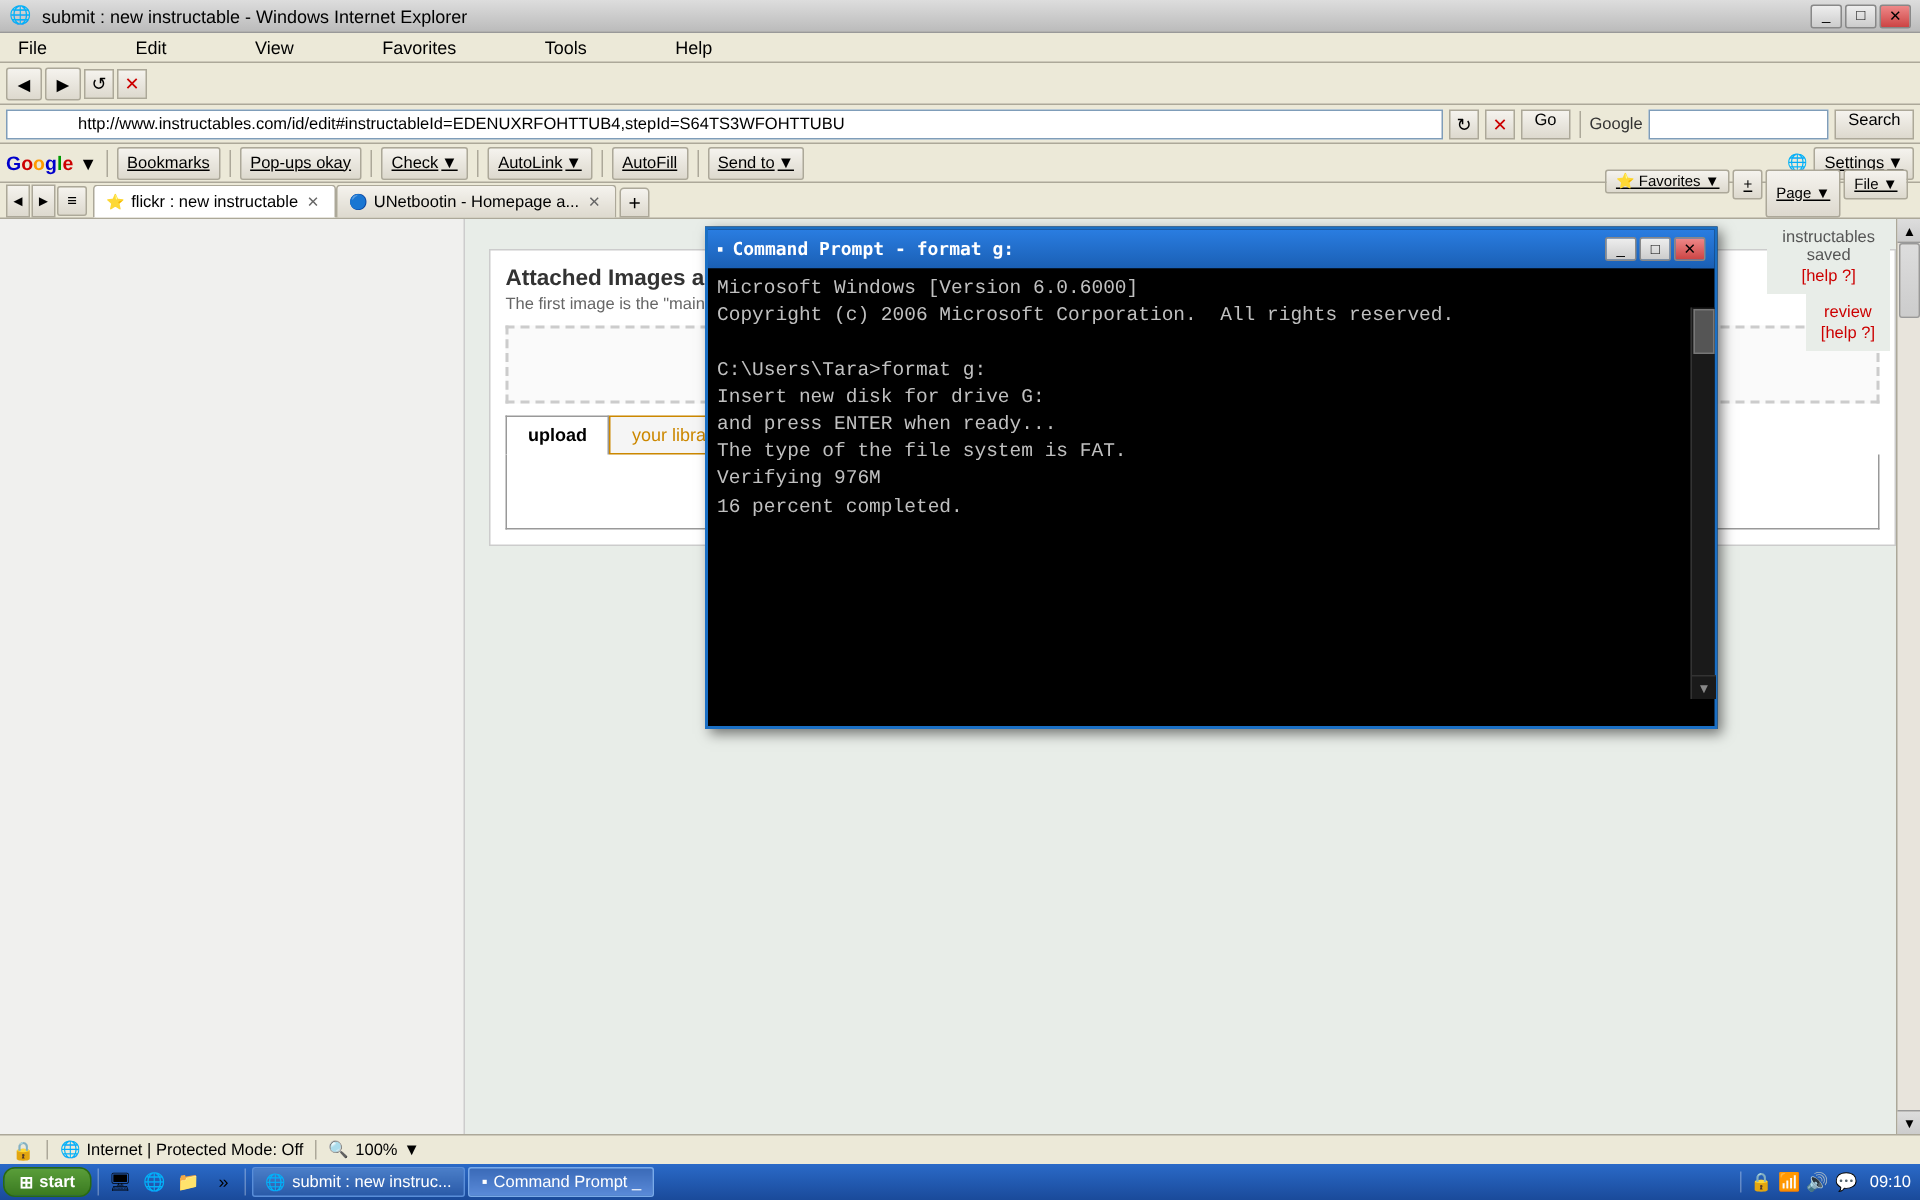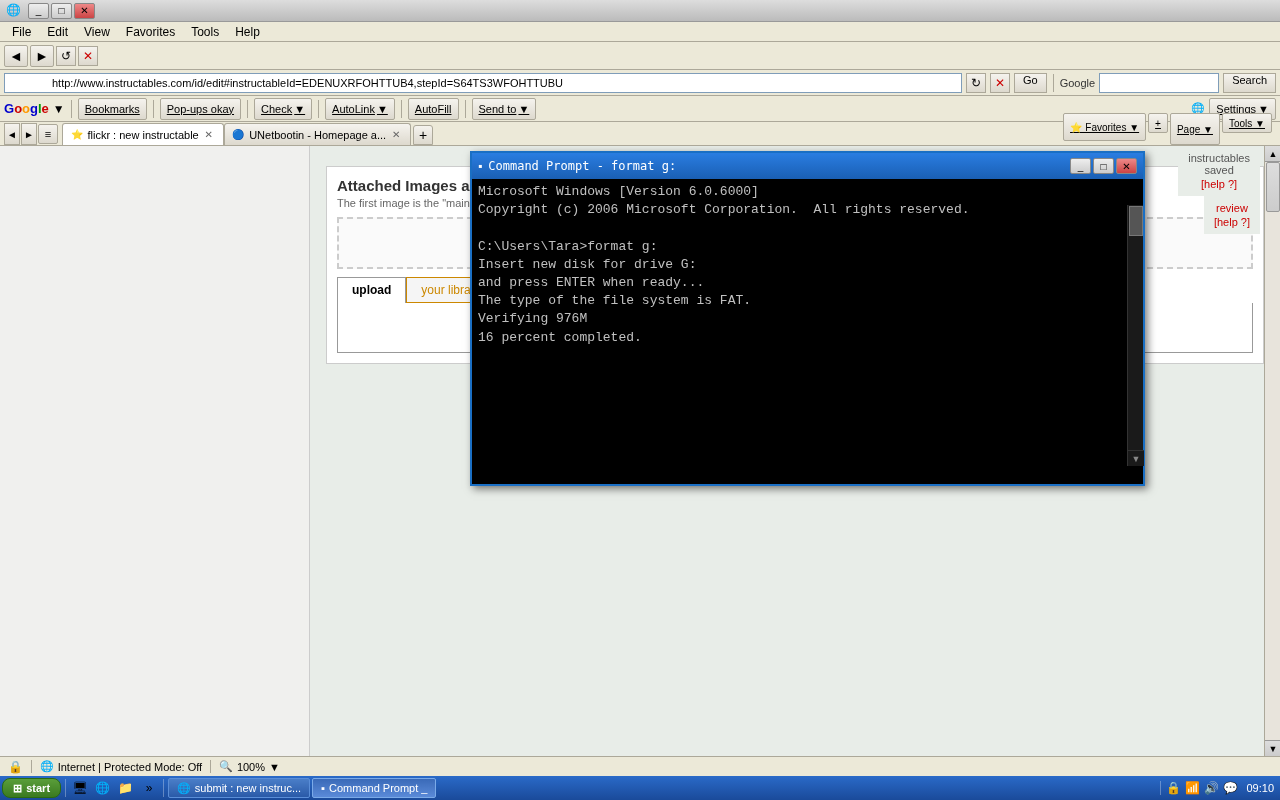--- a/index.html
+++ b/index.html
@@ -28,20 +28,21 @@
     .titlebar-btn.close { background: linear-gradient(to bottom, #e88, #c44); }
 
     
     .menu-bar {
       background: #ece9d8;
       height: 20px;
       display: flex;
       align-items: center;
       padding: 0 4px;
       border-bottom: 1px solid #aca899;
+      gap: 43px;
     }
     .menu-item {
       padding: 2px 8px;
       font-size: 12px;
       color: #000;
       cursor: pointer;
     }
 
     
     .toolbar {
@@ -209,21 +210,21 @@
     }
     .cmd-titlebar {
       background: linear-gradient(to bottom, #2a7de1, #1a5fb4);
       height: 26px;
       display: flex;
       align-items: center;
       padding: 0 6px;
       cursor: move;
     }
     .cmd-icon { font-size: 12px; margin-right: 6px; color: #fff; }
-    .cmd-title { color: #fff; font-size: 12px; font-weight: normal; flex: 1; font-family: 'Lucida Console', monospace; }
+    .cmd-title { color: #fff; font-size: 12px; font-weight: bold; flex: 1; font-family: 'Lucida Console', monospace; }
     .cmd-controls { display: flex; gap: 2px; }
     .cmd-btn {
       width: 21px; height: 16px;
       background: linear-gradient(to bottom, #eee, #ccc);
       border: 1px solid #888;
       border-radius: 2px;
       display: flex; align-items: center; justify-content: center;
       font-size: 10px; cursor: pointer;
     }
     .cmd-btn.red { background: linear-gradient(to bottom, #e88, #c44); }
@@ -373,20 +374,21 @@
       border: 1px solid #999;
       border-radius: 2px;
       left: 1px;
     }
   </style>
 </head>
 <body>
 
 <div class="browser-titlebar">
   <span class="browser-titlebar-icon">🌐</span>
+  <span class="browser-titlebar-text">submit : new instructable - Windows Internet Explorer</span>
   <div class="titlebar-controls">
     <div class="titlebar-btn">_</div>
     <div class="titlebar-btn">□</div>
     <div class="titlebar-btn close">✕</div>
   </div>
 </div>
 
 <div class="menu-bar">
   <span class="menu-item">File</span>
   <span class="menu-item">Edit</span>
@@ -453,24 +455,24 @@
     <span class="tab-close">✕</span>
   </div>
   <div class="tab">
     <span class="tab-icon">🔵</span>
     <span>UNetbootin - Homepage a...</span>
     <span class="tab-close">✕</span>
   </div>
   <div class="new-tab-btn">+</div>
   <div style="flex:1;"></div>
   <div style="display:flex;gap:2px;margin-right:4px;">
-    <div class="tb-btn" style="height:28px;font-size:10px;">⭐ Favorites ▼</div>
+    <div class="tb-btn" style="height:16px;font-size:10px;">⭐ Favorites ▼</div>
     <div class="tb-btn" style="height:20px;font-size:10px;">+</div>
     <div class="tb-btn" style="height:32px;font-size:10px;">Page ▼</div>
-    <div class="tb-btn" style="height:20px;font-size:10px;">Tools ▼</div>
+    <div class="tb-btn" style="height:20px;font-size:10px;">File ▼</div>
   </div>
 </div>
 
 <div class="browser-content" style="height:calc(800px - 22px - 20px - 28px - 26px - 26px - 24px - 44px); position:relative;">
 
   <div class="left-sidebar">
     
   </div>
 
   <div style="flex:1; background:#e8ede8; position:relative; overflow:hidden;">

